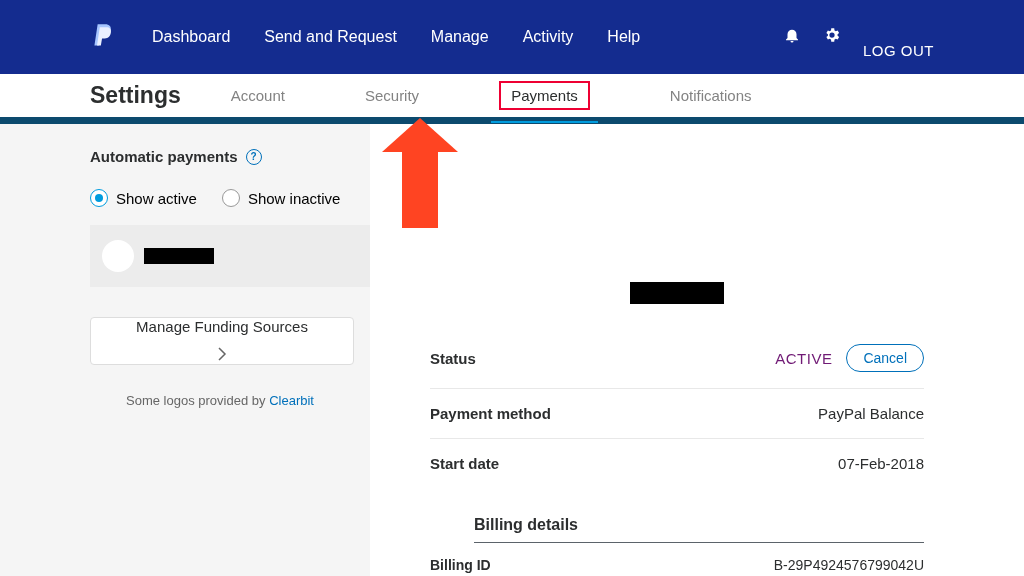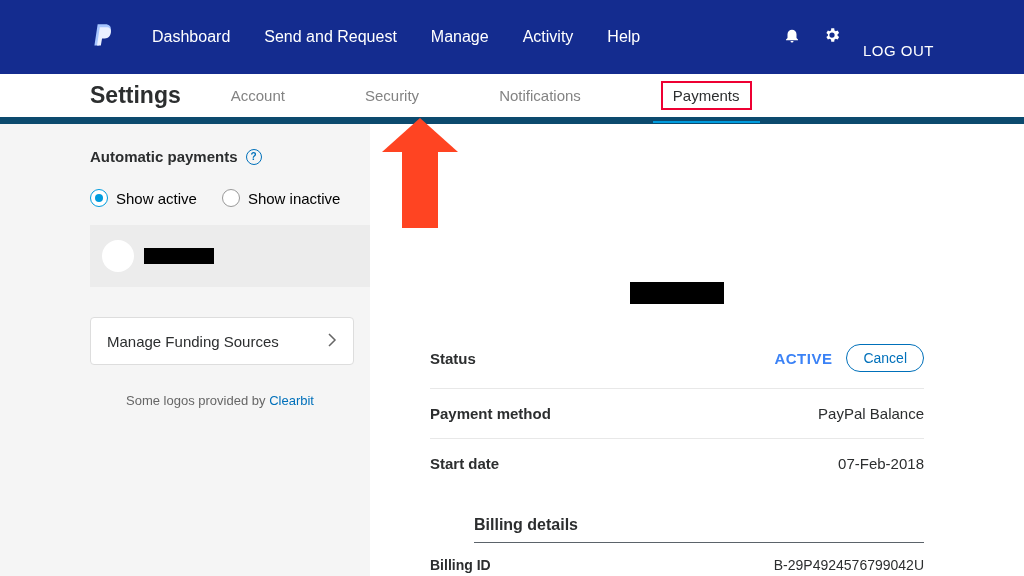--- a/index.html
+++ b/index.html
@@ -33,40 +33,40 @@
 .radio-opt { display:flex; align-items:center; gap:8px; cursor:pointer; }
 .radio { width:18px; height:18px; border:1.5px solid #999; border-radius:50%; display:inline-flex; align-items:center; justify-content:center; background:#fff; }
 .radio.sel { border-color:#009cde; }
 .radio.sel::after { content:''; width:8px; height:8px; background:#009cde; border-radius:50%; }
 
 .merchant-row { background:#ececec; margin-left:90px; height:62px; display:flex; align-items:center; padding-left:12px; position:relative; }
 .merchant-row::after { content:''; position:absolute; right:-14px; top:50%; transform:translateY(-50%); border-left:14px solid #ececec; border-top:31px solid transparent; border-bottom:31px solid transparent; }
 .mlogo { width:32px; height:32px; background:#fff; border-radius:50%; margin-right:10px; }
 .mname { width:70px; height:16px; background:#000; }
 
-.manage-btn { margin: 30px 16px 0 90px; background:#fff; border:1px solid #ddd; border-radius:4px; height:48px; display:flex; align-items:center; justify-content:space-between; padding:0 16px; font-size:15px; color:#2c2e2f; cursor:pointer; }
+.manage-btn { margin: 30px 16px 0 90px; background:#fff; border:1px solid #ddd; border-radius:4px; height:48px; display:flex; align-items:center; justify-content:space-between; padding:0 16px; font-size:15px; color:#2c2e2f; cursor:pointer;flex-direction:column; }
 .chev { color:#666; }
 
 .attrib { margin: 28px 0 0 90px; width:260px; text-align:center; font-size:13px; color:#666; }
 .attrib a { color:#0070ba; text-decoration:none; cursor:pointer; }
 
 
 .detail { flex:1; background:#fff; padding: 30px 100px 0 60px; position:relative; }
 .arrow { position:absolute; top:-6px; left:32px; }
 .arrow-shape { width:36px; height:76px; background:#f42; position:relative; margin-top:34px; }
 .arrow-shape::before { content:''; position:absolute; top:-34px; left:-20px; border-bottom:34px solid #f42; border-left:38px solid transparent; border-right:38px solid transparent; }
 
 .merchant-title { display:flex; justify-content:center; margin-top:128px; margin-bottom:24px; }
 .merchant-title .blk { width:94px; height:22px; background:#000; }
 
 .kv { display:flex; justify-content:space-between; align-items:center; font-size:15px; color:#2c2e2f; padding: 16px 0; border-bottom:1px solid #e8e8e8;gap:40px; }
 .kv .k { font-weight:600; color:#2c2e2f; }
 .kv .v { color:#2c2e2f; }
 .status-wrap { display:flex; align-items:center; gap:14px; }
-.status-wrap .active { color:#3b82f6; font-weight:700; letter-spacing:0.5px; }
+.status-wrap .active { color:#701a75; font-weight:400; letter-spacing:0.5px; }
 .cancel-btn { border:1.5px solid #0070ba; color:#0070ba; background:#fff; border-radius:18px; padding:5px 16px; font-size:14px; cursor:pointer; }
 
 .section-title { font-size:16px; font-weight:700; color:#2c2e2f; margin-top:28px; padding-bottom:8px; border-bottom:1px solid #5b636a;margin-left:44px; }
 .kv.small { font-size:14px; padding:14px 0; }
 </style>
 </head>
 <body>
 
 <div class="topnav">
   <span class="logo">
@@ -95,22 +95,22 @@
     </span>
     <a class="logout">LOG OUT</a>
   </div>
 </div>
 
 <div class="subnav">
   <h1>Settings</h1>
   <div class="subnav-tabs">
     <span class="tab plain">Account</span>
     <span class="tab plain">Security</span>
+    <span class="tab active">Payments</span>
     <span class="tab plain">Notifications</span>
-    <span class="tab active">Payments</span>
   </div>
 </div>
 
 <div class="content">
 
   <div class="sidebar">
     <div class="side-head">
       <span>Automatic payments</span>
       <span class="helpcircle">?</span>
     </div>

